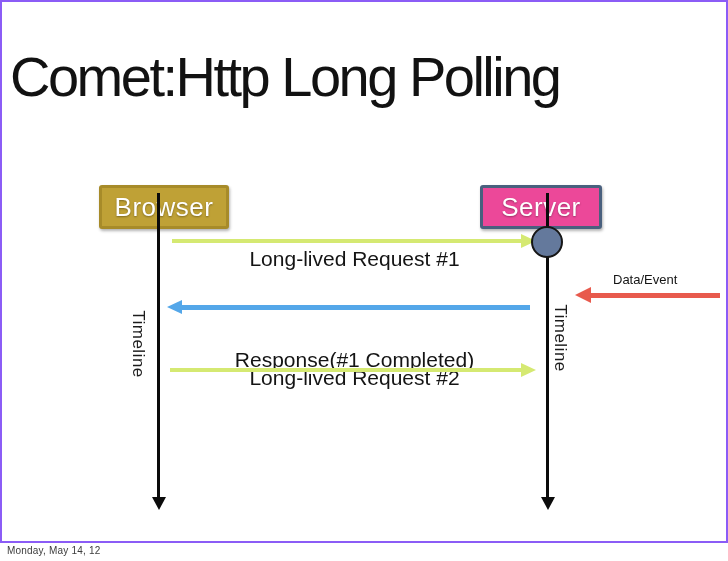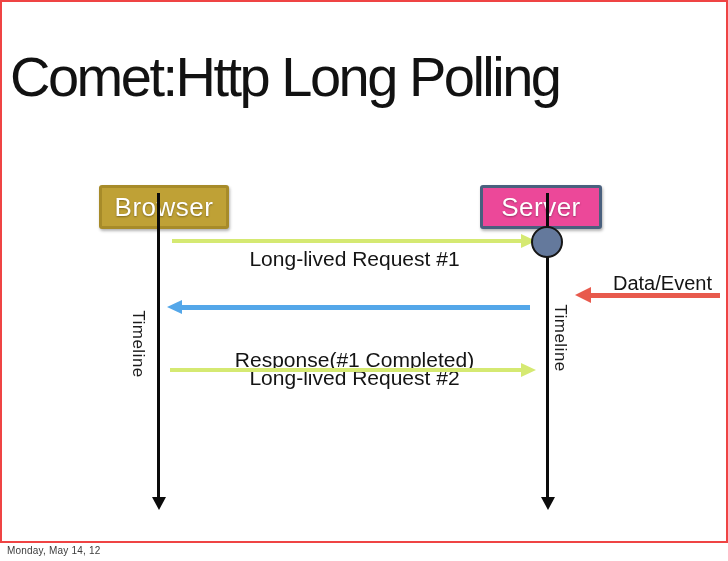--- a/index.html
+++ b/index.html
@@ -1,19 +1,19 @@
 <!DOCTYPE html>
 <html><head>
 <meta charset="utf-8">
 <style>
   html,body{margin:0;padding:0;background:#ffffff;}
   body{width:728px;height:561px;position:relative;font-family:"Liberation Sans",sans-serif;-webkit-font-smoothing:antialiased;}
 
   .slide{position:absolute;left:0;top:0;width:728px;height:543px;background:#ffffff;
-         border:2px solid #ef4444;box-sizing:border-box;overflow:hidden;}
+         border:2px solid #8b5cf6;box-sizing:border-box;overflow:hidden;}
 
   .title{position:absolute;left:8px;top:40px;font-size:56px;letter-spacing:-2.5px;
          color:#121212;font-weight:400;white-space:nowrap;line-height:1.25;}
 
   .actor-box{position:absolute;top:146px;height:44px;display:flex;align-items:center;justify-content:center;
              color:#fff;font-size:26px;letter-spacing:.5px;border-radius:3px;
              box-shadow:1px 2px 3px rgba(0,0,0,.30);text-shadow:0 1px 2px rgba(0,0,0,.35);margin-top:37px;}
   .browser-box{left:97px;width:130px;background:#bfa136;border:3px solid #a78b29;box-sizing:border-box;}
   .server-box{left:478px;width:122px;background:#ec4899;border:3px solid #49607e;box-sizing:border-box;}
 
@@ -45,21 +45,21 @@
             border-top:8px solid transparent;border-bottom:8px solid transparent;border-right:16px solid #e85a4d;}
 
   .suspend-circle{position:absolute;left:529px;top:224px;width:32px;height:32px;border-radius:50%;
                   background:#64799c;border:2.5px solid #161616;box-sizing:border-box;z-index:5;}
 
   .msg-label{position:absolute;font-size:21px;color:#141414;text-align:center;white-space:nowrap;margin-top:32px;}
   .lbl-req1{left:230px;width:245px;top:213px;}
   .lbl-resp{left:220px;width:265px;top:314px;}
   .lbl-req2{left:230px;width:245px;top:332px;}
   .lbl-suspended{position:absolute;left:572px;top:216px;width:90px;font-size:15.5px;line-height:21px;color:#141414;}
-  .lbl-event{position:absolute;left:611px;top:270px;font-size:20px;color:#141414;white-space:nowrap;}
+  .lbl-event{position:absolute;left:611px;top:270px;font-size:13px;color:#141414;white-space:nowrap;}
 
   .footer{position:absolute;left:7px;top:545px;font-size:10px;color:#3c3c3c;letter-spacing:.2px;}
 </style>
 </head>
 <body>
 
 <div class="slide">
 
   <div class="title">Comet:Http Long Polling</div>
 

